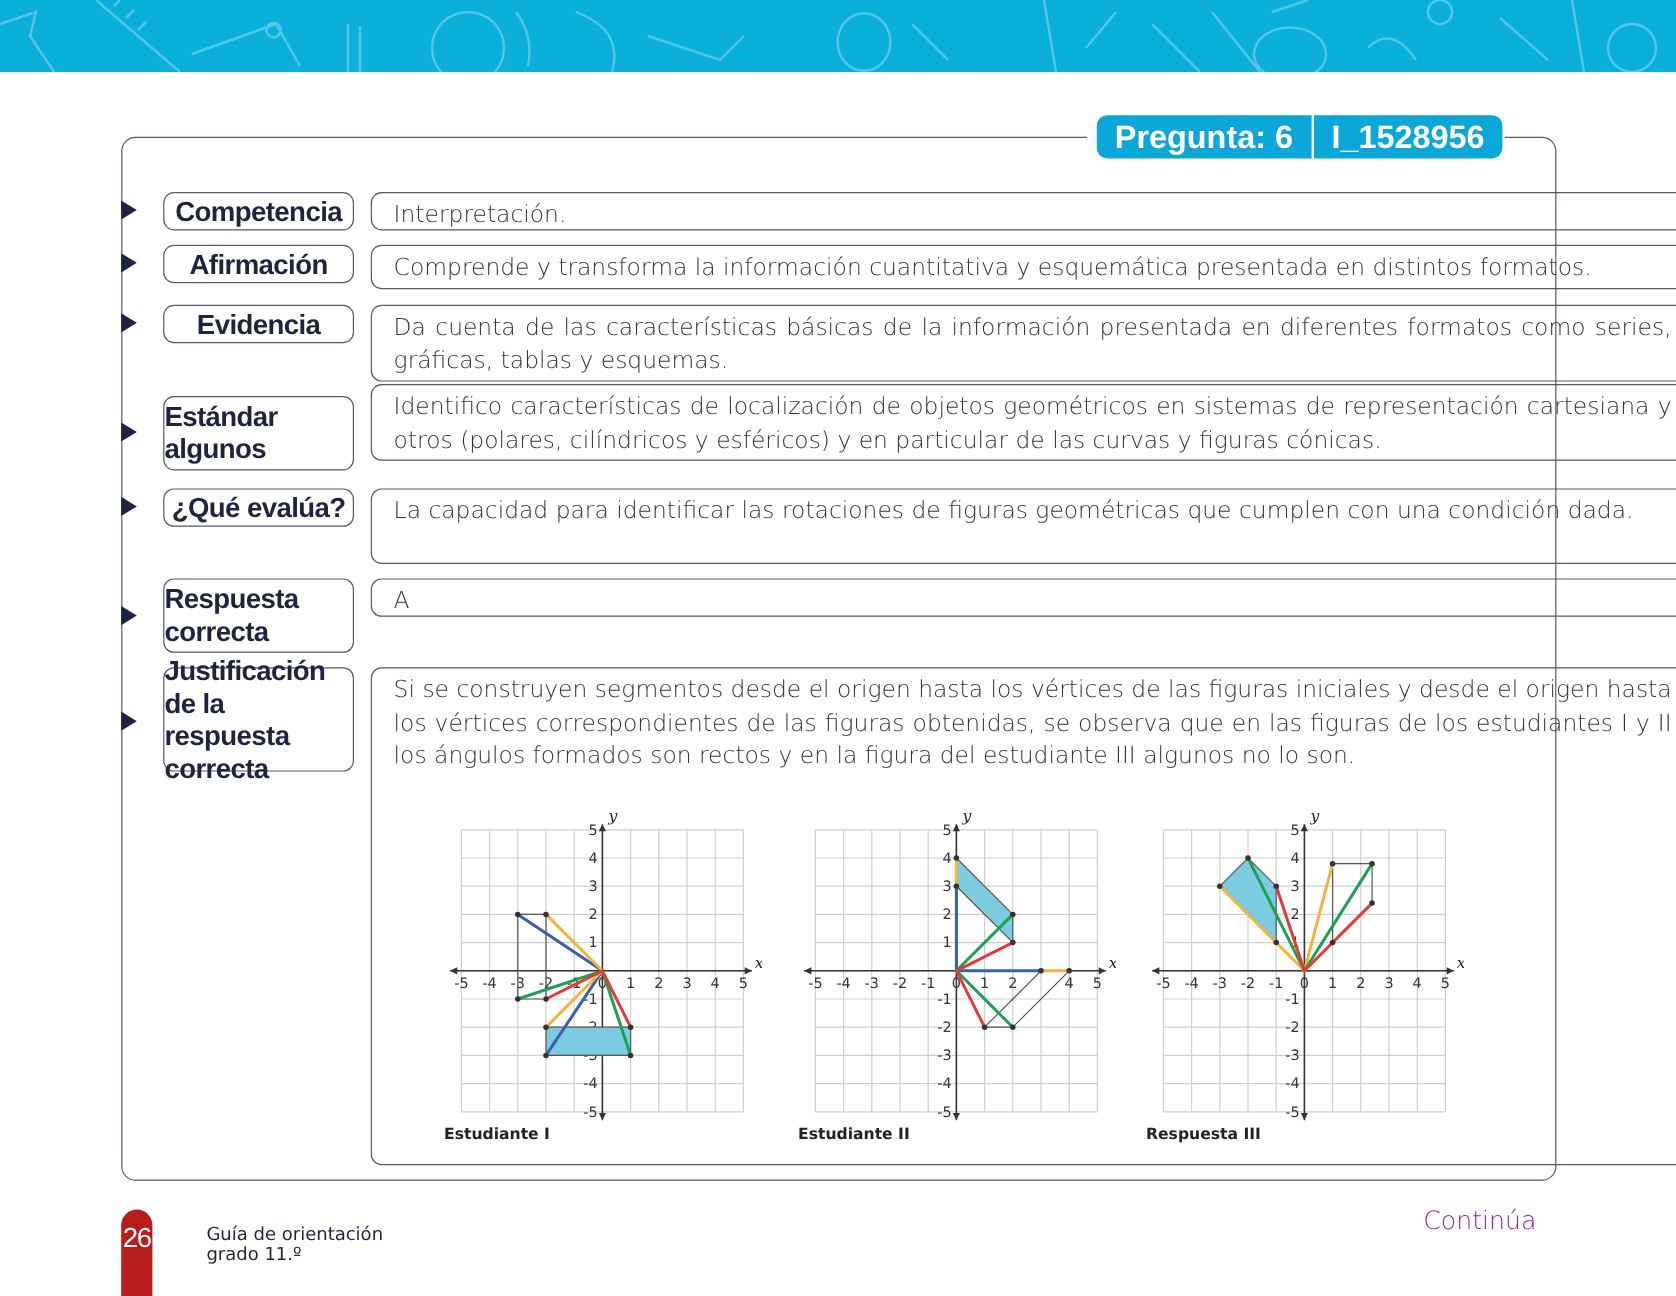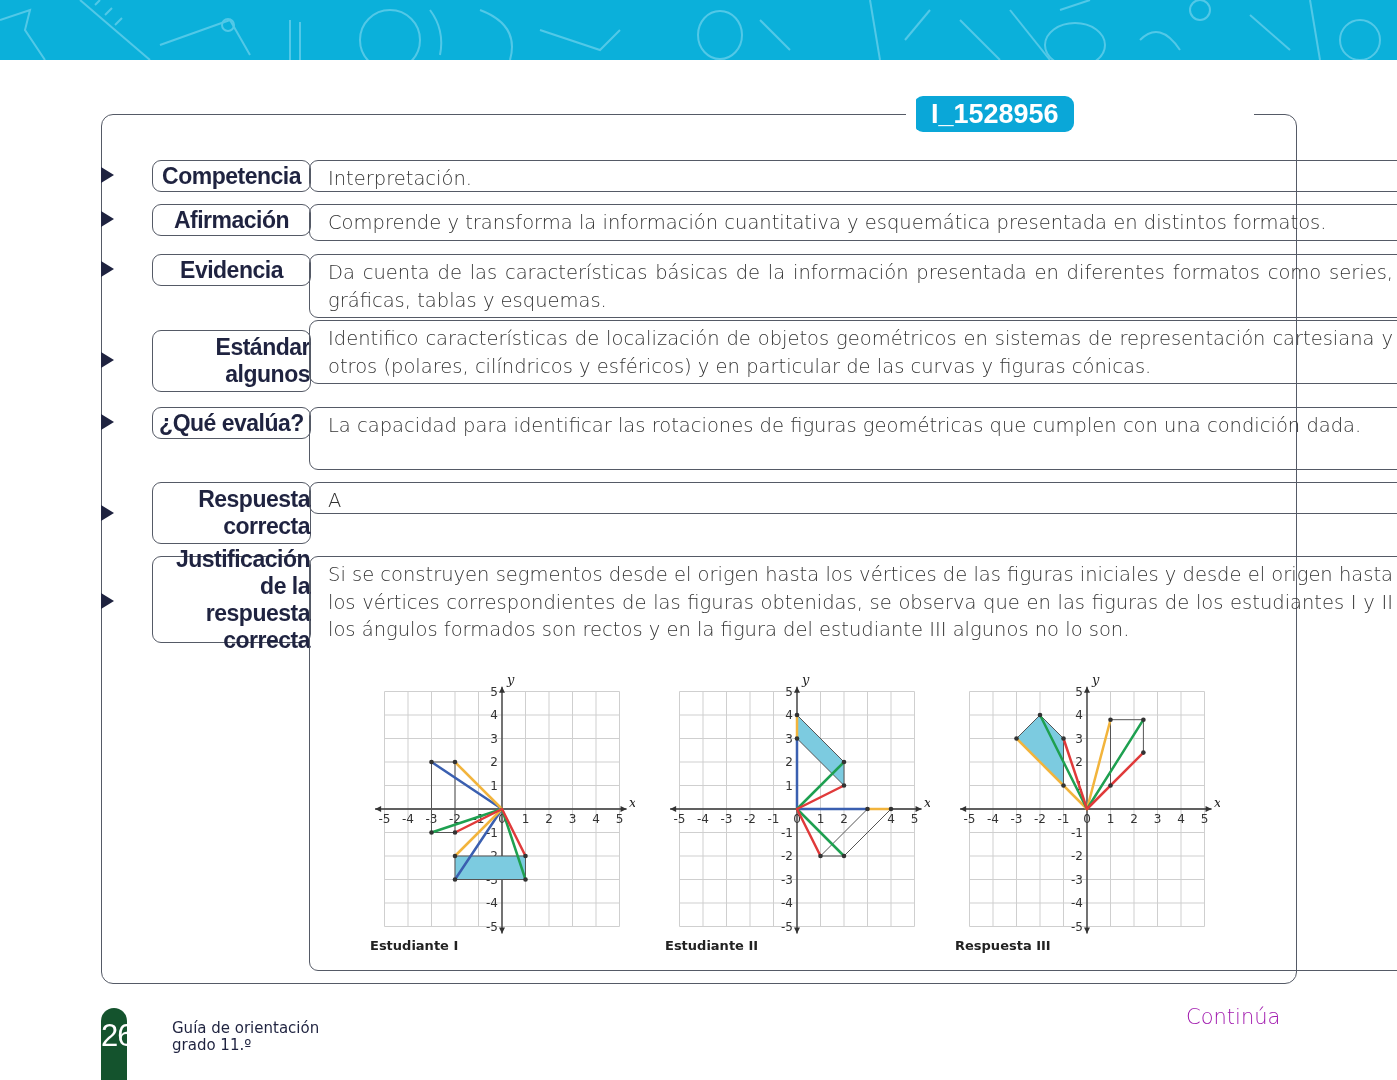--- a/index.html
+++ b/index.html
@@ -5,28 +5,28 @@
   html,body{margin:0;padding:0;}
   body{width:1397px;height:1080px;position:relative;background:#ffffff;overflow:hidden;font-family:"DejaVu Sans",sans-serif;color:#2b2b3a;}
   .banner{position:absolute;left:0;top:0;width:1397px;height:60px;background:#0bb0da;overflow:hidden;}
   .banner svg{position:absolute;left:0;top:0;}
   .frame{position:absolute;left:101px;top:114px;width:1196px;height:870px;border:1.5px solid #555a66;border-radius:12px;box-sizing:border-box;}
   .qbadge{position:absolute;left:914px;top:96px;height:36px;display:flex;background:#0aa7d8;border-radius:9px;color:#fff;font-family:"Liberation Sans",sans-serif;font-weight:bold;font-size:27px;align-items:center;}
   .qbadge .seg{padding:0 15px;height:36px;line-height:36px;}
   .qbadge .sep{width:2px;height:36px;background:#fff;}
   .qmask{position:absolute;left:906px;top:110px;width:348px;height:8px;background:#fff;}
   .arrow{position:absolute;left:101px;width:0;height:0;border-top:8px solid transparent;border-bottom:8px solid transparent;border-left:13px solid #1f2340;}
-  .label{position:absolute;left:152px;width:159px;border:1.3px solid #555a66;border-radius:9px;box-sizing:border-box;display:flex;align-items:center;justify-content:center;text-align:right;font-family:"Liberation Sans",sans-serif;font-weight:bold;font-size:23px;line-height:27px;color:#1f2340;letter-spacing:-0.5px;}
+  .label{position:absolute;left:136px;width:159px;border:1.3px solid #555a66;border-radius:9px;box-sizing:border-box;display:flex;align-items:center;justify-content:center;text-align:left;font-family:"Liberation Sans",sans-serif;font-weight:bold;font-size:23px;line-height:27px;color:#1f2340;letter-spacing:-0.5px;}
   .value{position:absolute;left:309px;width:1101px;border:1.3px solid #555a66;border-radius:9px;box-sizing:border-box;padding:4px 16px 4px 18px;font-family:"DejaVu Sans",sans-serif;font-size:19.5px;line-height:27.5px;color:#333;text-align:justify;font-weight:300;}
   .value.single{text-align:left;}
   .charts{position:absolute;left:360px;top:676px;width:880px;height:285px;}
   .chart{position:absolute;top:0;width:265px;height:285px;}
   .chart svg{position:absolute;left:0;top:0;}
   .chart-title{position:absolute;top:262px;width:265px;font-family:"DejaVu Sans",sans-serif;font-weight:bold;font-size:13px;color:#222;}
-  .footer-tab{position:absolute;left:101px;top:1008px;width:26px;height:72px;background:#14532d;border-radius:13px 13px 0 0;color:#fff;font-family:"Liberation Sans",sans-serif;font-size:31px;text-align:center;padding-top:10px;box-sizing:border-box;letter-spacing:-1px;}
+  .footer-tab{position:absolute;left:101px;top:1008px;width:26px;height:72px;background:#b91c1c;border-radius:13px 13px 0 0;color:#fff;font-family:"Liberation Sans",sans-serif;font-size:23px;text-align:center;padding-top:10px;box-sizing:border-box;letter-spacing:-1px;}
   .footer-text{position:absolute;left:140px;top:1020px;font-family:"DejaVu Sans",sans-serif;font-size:15px;line-height:17px;color:#1f2340;margin-left:32px;}
   .continua{position:absolute;left:1186px;top:1005px;font-family:"DejaVu Sans",sans-serif;font-size:21px;color:#a21caf;font-weight:300;}
 </style>
 </head>
 <body>
 
 <div class="banner">
   <svg width="1397" height="60" viewBox="0 0 1397 60">
     <g fill="none" stroke="#5fcdea" stroke-width="2" opacity="0.85">
       <path d="M0 20 L30 10 L25 30 L45 60"></path>
@@ -55,20 +55,21 @@
       <path d="M1250 15 L1290 50"></path>
         <path d="M1310 0 L1320 60"></path>
         <ellipse cx="1360" cy="40" rx="20" ry="20"></ellipse>
     </g>
   </svg>
 </div>
 
 <div class="frame"></div>
 <div class="qmask"></div>
 <div class="qbadge">
+  <span class="seg">Pregunta: 6</span>
   <span class="sep"></span>
   <span class="seg">I_1528956</span>
 </div>
 
 <div class="arrow" style="top:167px"></div>
 <div class="label" style="top:160px;height:32px">Competencia</div>
 <div class="value single" style="top:160px;height:32px">Interpretación.</div>
 
 <div class="arrow" style="top:211px"></div>
 <div class="label" style="top:204px;height:32px">Afirmación</div>

